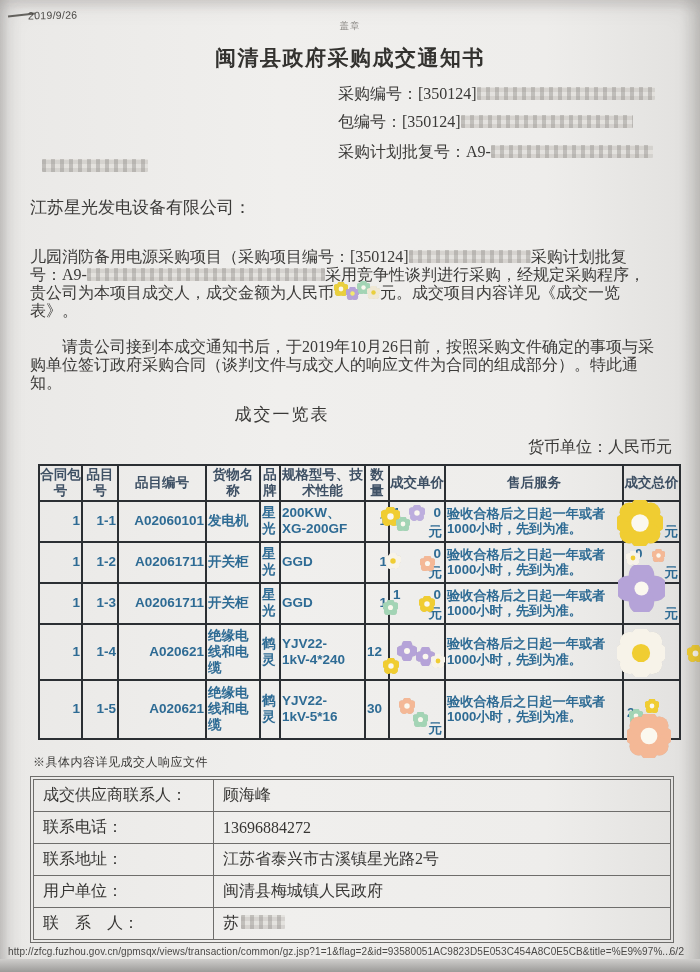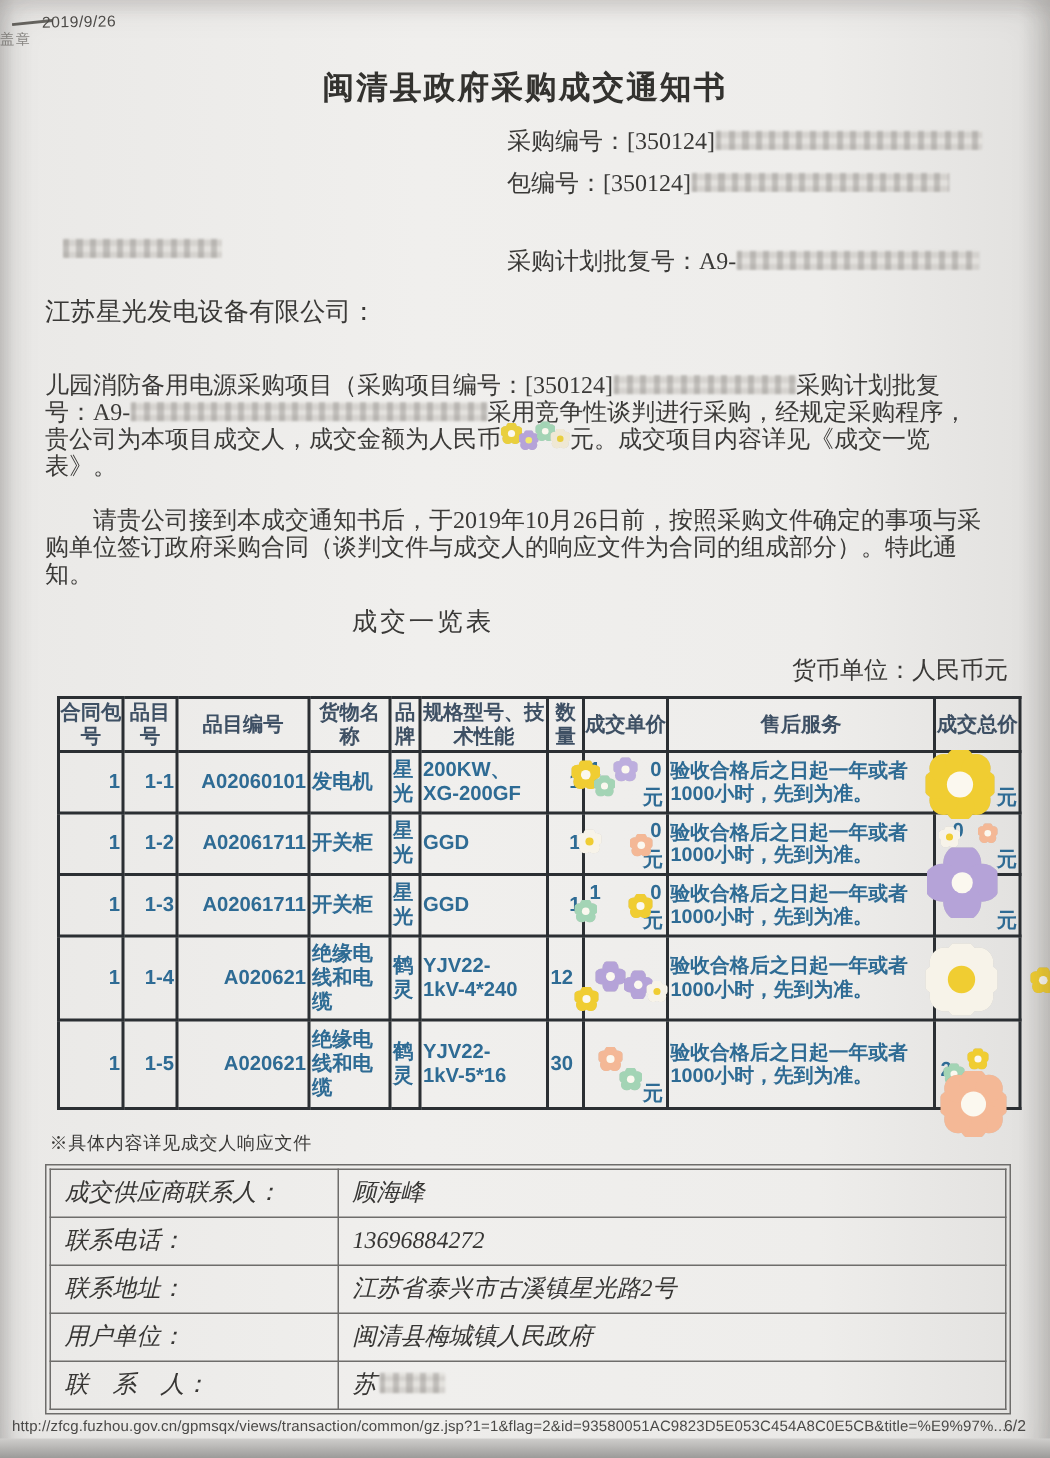--- a/index.html
+++ b/index.html
@@ -8,24 +8,24 @@
   .paper{position:relative;width:700px;height:972px;
     background:
       linear-gradient(90deg,#d9d8d6 0,#eae9e7 10px,#f0efed 40%,#eeedeb 78%,#e3e2e0 97%,#d2d1cf 100%),
       #eeedeb;}
   .paper::after{content:"";position:absolute;inset:0;pointer-events:none;z-index:90;
       box-shadow:inset 0 0 28px rgba(70,64,58,.13), inset 10px 0 14px rgba(70,64,58,.08),
                  inset -8px 0 12px rgba(70,64,58,.07), inset 0 8px 10px rgba(70,64,58,.05);}
   .abs{position:absolute;}
   .pen-line{left:8px;top:14px;width:27px;height:2.4px;background:#46443f;opacity:.8;transform:rotate(-6deg);}
   .date-note{left:28px;top:9px;font-family:"Liberation Sans",sans-serif;font-size:10.5px;color:#4e4c49;transform:rotate(-1deg);letter-spacing:.3px;}
-  .seal{left:0;top:20px;width:700px;font-size:9.5px;color:#8b8985;letter-spacing:1px;}
+  .seal{left:0;top:20px;width:700px;text-align:center;font-size:9.5px;color:#8b8985;letter-spacing:1px;}
   .doc-title{left:0;top:44px;width:700px;text-align:center;font-size:21px;font-weight:bold;color:#33322f;letter-spacing:1.5px;}
   .field-line{left:338px;white-space:nowrap;font-size:16px;color:#3a3937;}
-  .f1{top:84px;} .f2{top:112px;} .f3{top:142px;margin-top:22px;}
+  .f1{top:84px;} .f2{top:112px;} .f3{top:142px;}
   .redact{display:inline-block;height:13px;border-radius:1px;vertical-align:-1px;opacity:.85;
       background:
         repeating-linear-gradient(90deg,rgba(150,147,143,.55) 0 4px,rgba(220,218,214,.2) 4px 9px),
         repeating-linear-gradient(0deg,#cfccc8 0 4px,#e4e2de 4px 8px);
       filter:blur(.7px);}
   .redact-left{left:42px;top:159px;width:106px;height:13px;}
   .recipient{left:30px;top:196px;font-size:17px;color:#3a3937;white-space:nowrap;}
   .bodyline{left:30px;white-space:nowrap;font-size:16px;color:#3b3a38;}
   .indent{padding-left:32px;}
   .amount-gap{display:inline-block;width:46px;height:14px;}
@@ -46,21 +46,21 @@
   .u-f1{position:absolute;left:3px;top:3px;} .u-f2{position:absolute;right:3px;top:3px;}
   .u-unit{position:absolute;right:2px;bottom:1px;}
   .t-top{position:absolute;left:11px;top:3px;} .t-mid{position:absolute;left:3px;top:24px;}
   .t-unit{position:absolute;right:1px;bottom:1px;}
 
   .note-line{left:33px;top:754px;font-size:12px;color:#3a3937;letter-spacing:.5px;}
 
   
   .contact-wrap{left:30px;top:776px;width:638px;border:1.5px solid #6e6d6b;padding:2px;background:transparent;}
   table.contact{width:100%;border-collapse:collapse;font-size:16px;color:#373634;}
-  table.contact td{border:1.2px solid #6e6d6b;height:31px;padding:0 12px 0 9px;font-style:italic;}
+  table.contact td{border:1.2px solid #6e6d6b;height:31px;padding:0 0 0 9px;}
   td.clabel{width:170px;}
 
   .footer-url{left:8px;top:946px;font-family:"Liberation Sans",sans-serif;font-size:10px;color:#4b4a48;white-space:nowrap;letter-spacing:.1px;}
   .footer-page{right:16px;top:945px;font-family:"Liberation Sans",sans-serif;font-size:10.5px;color:#4b4a48;}
   .bottom-strip{left:0;bottom:0;width:700px;height:13px;background:linear-gradient(180deg,#cfcecc,#9c9b99);z-index:95;}
 
   .sticker-layer{position:absolute;inset:0;z-index:60;pointer-events:none;}
   .fl{position:absolute;filter:drop-shadow(0 0 .4px rgba(0,0,0,.15));}
 </style>
 </head>

